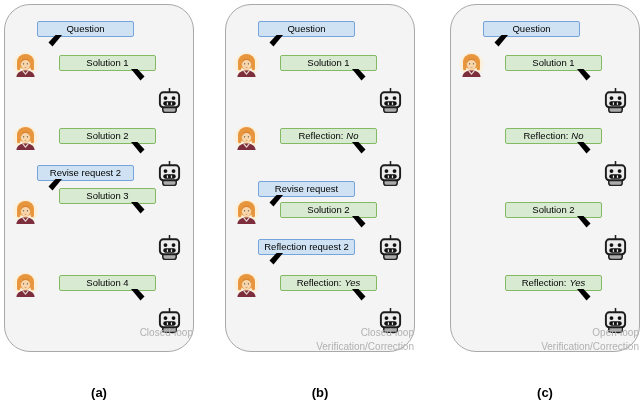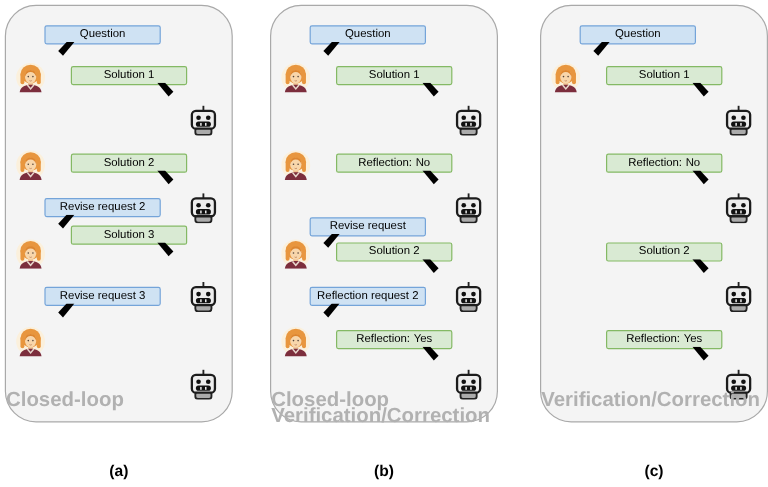--- a/index.html
+++ b/index.html
@@ -19,32 +19,32 @@
 
   .bubble {
     position:absolute; height:16px; width:97px;
     display:flex; align-items:center; justify-content:center;
     font-size:9.5px; line-height:10px; color:#000;
     border:1px solid; border-radius:2px; box-sizing:border-box;
     white-space:nowrap;
   }
   .bubble.blue  { left:32px; background:var(--blue-fill,#cfe2f3);  border-color:var(--blue-border,#74a4d9); }
   .bubble.green { left:54px; background:var(--green-fill,#d9ead3); border-color:var(--green-border,#84b964); }
-  .bubble .ital { margin-left:3px; }
+  .bubble .ital { font-style:italic; margin-left:3px; }
 
   .tail { position:absolute; width:18px; height:13px; bottom:-12px; }
   .bubble.blue  .tail { left:9px; }
   .bubble.green .tail { right:9px; }
 
   .avatar { position:absolute; left:8px;  width:25px; height:25px; }
   .robot  { position:absolute; left:152px; width:25px; height:25px; }
 
   .caption {
-    position:absolute; left:0; right:0; top:321px; text-align:left;
-    color:var(--caption-gray,#b1b1b1); font-size:17px; line-height:13.5px;font-weight:bold;
+    position:absolute; left:0; right:0; top:321px; text-align:right;
+    color:var(--caption-gray,#b1b1b1); font-size:10px; line-height:13.5px;
   }
   .plabel {
     position:absolute; top:385px; width:190px; text-align:center;
     font-weight:bold; font-size:13px; color:#000;
   }
   .plabel.la { left:4px; } .plabel.lb { left:225px; } .plabel.lc { left:450px; }
 </style>
 </head>
 <body>
 
@@ -127,29 +127,29 @@
       </svg>
     <div class="bubble green" style="top:183px">
       <span>Solution 3</span>
       <svg class="tail" viewBox="0 0 18 13">
           <use href="#tail-green-def"></use>
         </svg>
     </div>
     <svg class="robot" style="top:230px" viewBox="0 0 26 26">
         <use href="#robot-def"></use>
       </svg>
-    <div class="bubble blue" style="top:234px">
-      <span>Revise request 3</span>
-      <svg class="tail" viewBox="0 0 18 13">
-          <use href="#tail-blue-def"></use>
-        </svg>
-    </div>
     <svg class="avatar" style="top:267px" viewBox="0 0 26 26">
         <use href="#avatar-def"></use>
       </svg>
+    <div class="bubble green" style="top:270px">
+      <span>Solution 4</span>
+      <svg class="tail" viewBox="0 0 18 13">
+          <use href="#tail-green-def"></use>
+        </svg>
+    </div>
     <svg class="robot" style="top:303px" viewBox="0 0 26 26">
         <use href="#robot-def"></use>
       </svg>
     <div class="caption">
       <div>Closed-loop</div>
     </div>
   </section>
 
   <section class="panel pb">
     <div class="bubble blue" style="top:16px">
@@ -268,20 +268,21 @@
       <span>Reflection:</span>
       <span class="ital">Yes</span>
       <svg class="tail" viewBox="0 0 18 13">
           <use href="#tail-green-def"></use>
         </svg>
     </div>
     <svg class="robot" style="top:303px" viewBox="0 0 26 26">
         <use href="#robot-def"></use>
       </svg>
     <div class="caption">
+      <div>Open-loop</div>
       <div>Verification/Correction</div>
     </div>
   </section>
 
   <div class="plabel la">(a)</div>
   <div class="plabel lb">(b)</div>
   <div class="plabel lc">(c)</div>
 
 </div>
 

